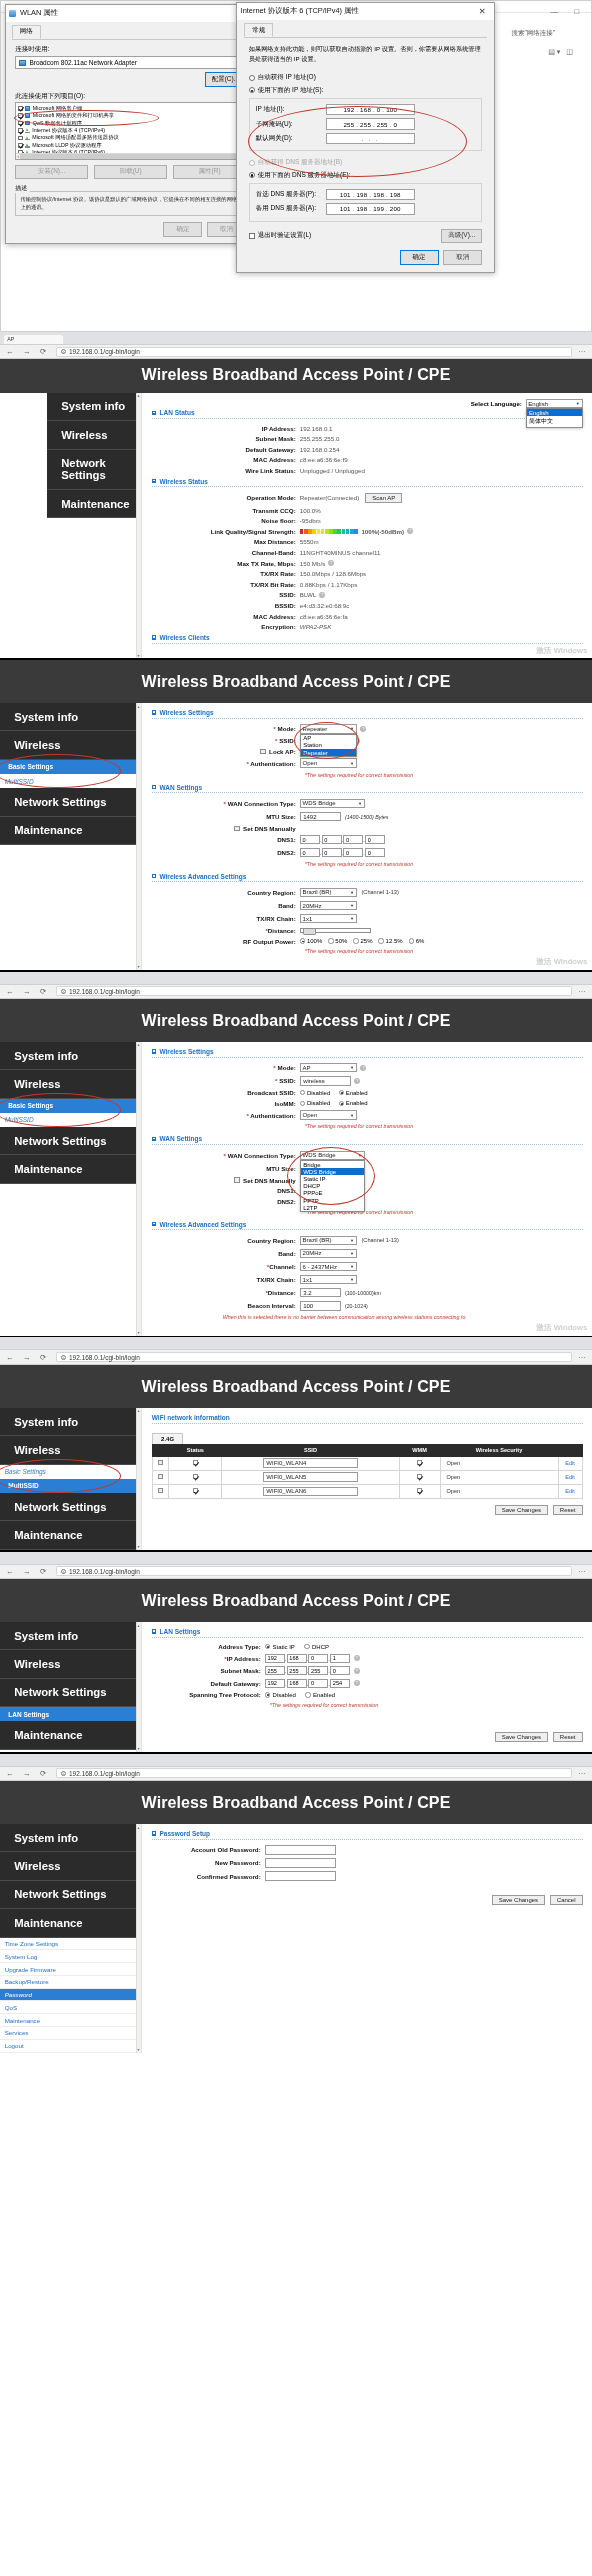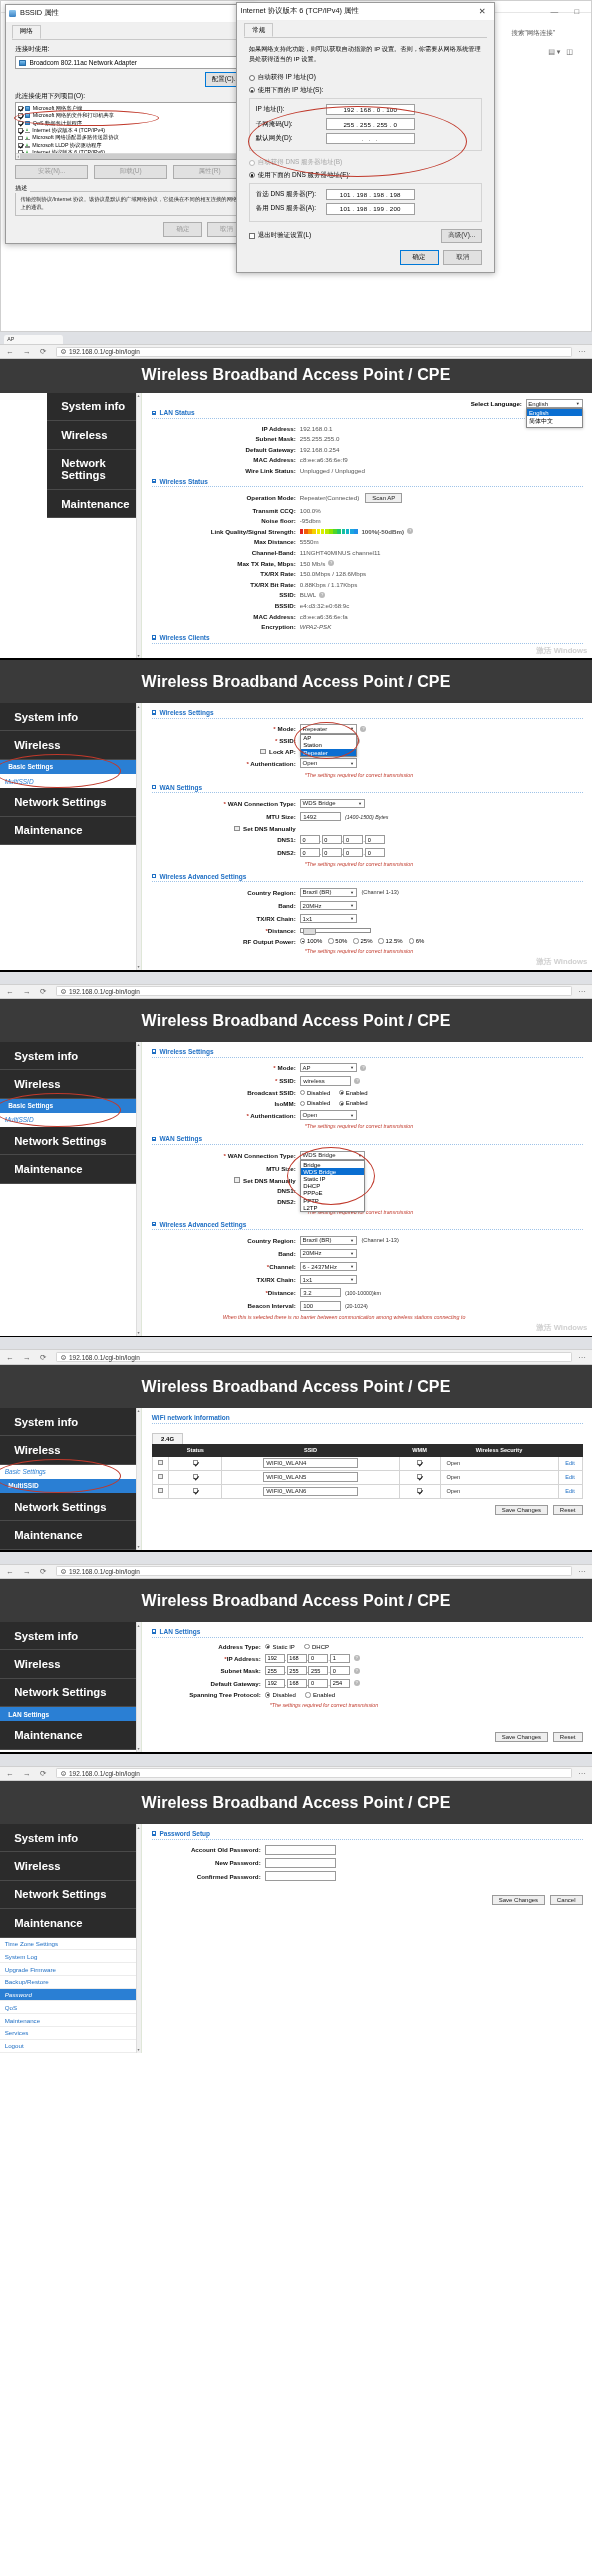--- a/index.html
+++ b/index.html
@@ -214,21 +214,21 @@
   <div class="explorer">
     <div class="explorer-top"></div>
     <div class="explorer-ctrl">— □</div>
     <div class="explorer-search">搜索"网络连接"</div>
     <div class="explorer-icons">▤ ▾ &nbsp; ◫</div>
   </div>
 
   <div class="dlg" style="left:4.7px; top:3.6px; width:252px;">
     <div class="dlg-title">
       <span style="width:7.1px;height:7.1px;background:linear-gradient(#8dc6ef,#3b82c4);border-radius:1.2px;display:inline-block;"></span>
-      <span class="tt">BSSID 属性</span>
+      <span class="tt">WLAN 属性</span>
     </div>
     <div class="dlg-body">
       <div class="tabrow">
         <div class="tab-on">网络</div>
       </div>
 
       <div style="padding:5.3px 3.6px 0;">
         <div class="lbl">连接时使用:</div>
         <div class="ro-box" style="margin-top:2.4px;">
           <span style="width:7.1px;height:6px;background:linear-gradient(#7fc1ef,#2f80c2);border:0.6px solid #2a6ea8;border-radius:0.6px;display:inline-block;"></span>

